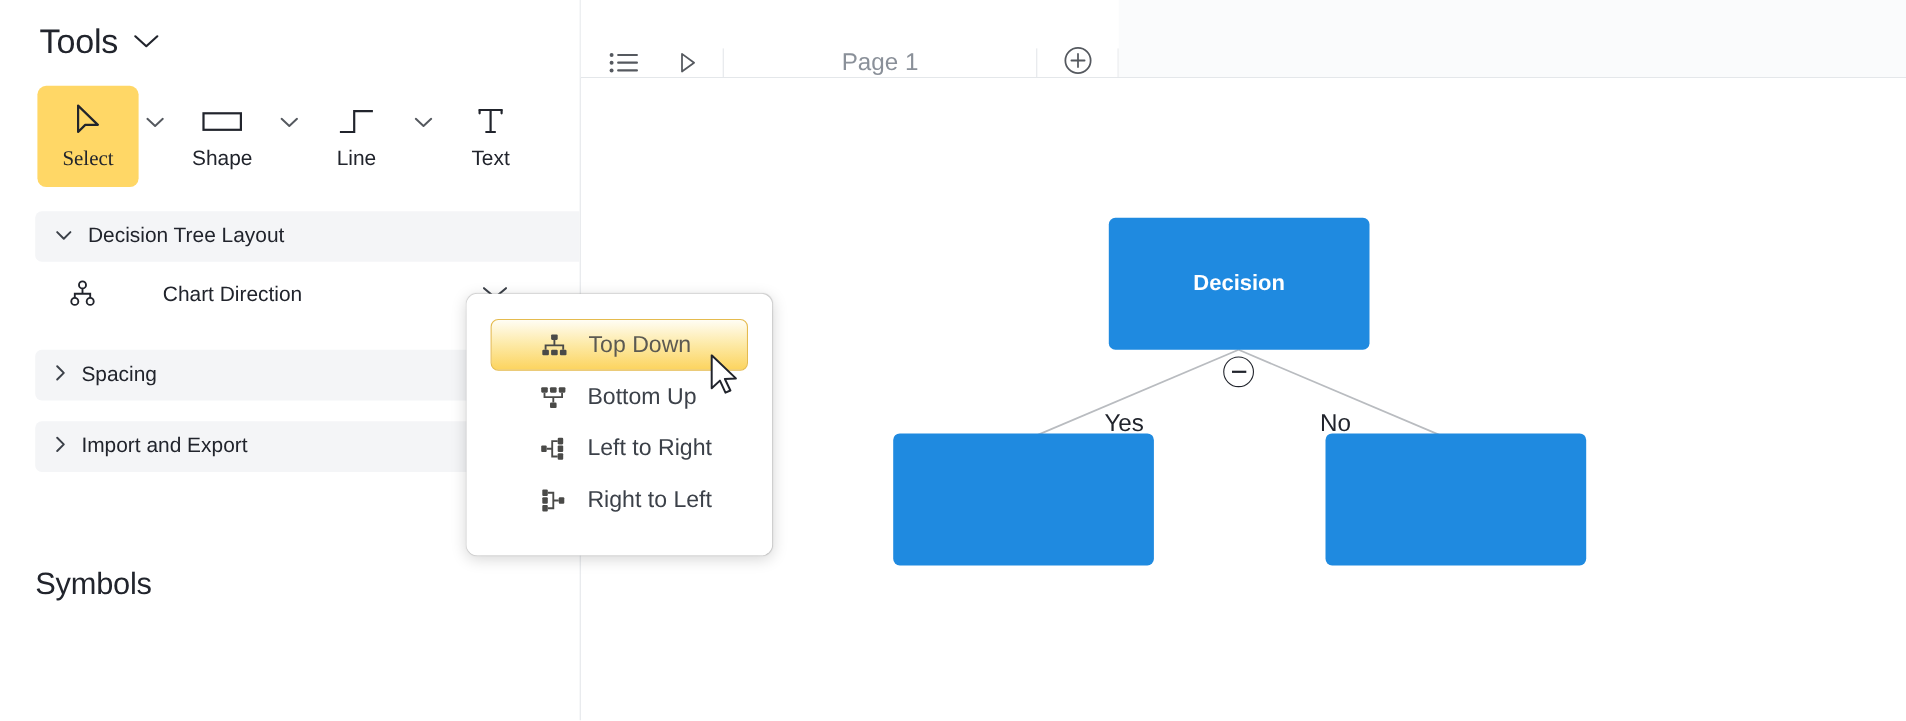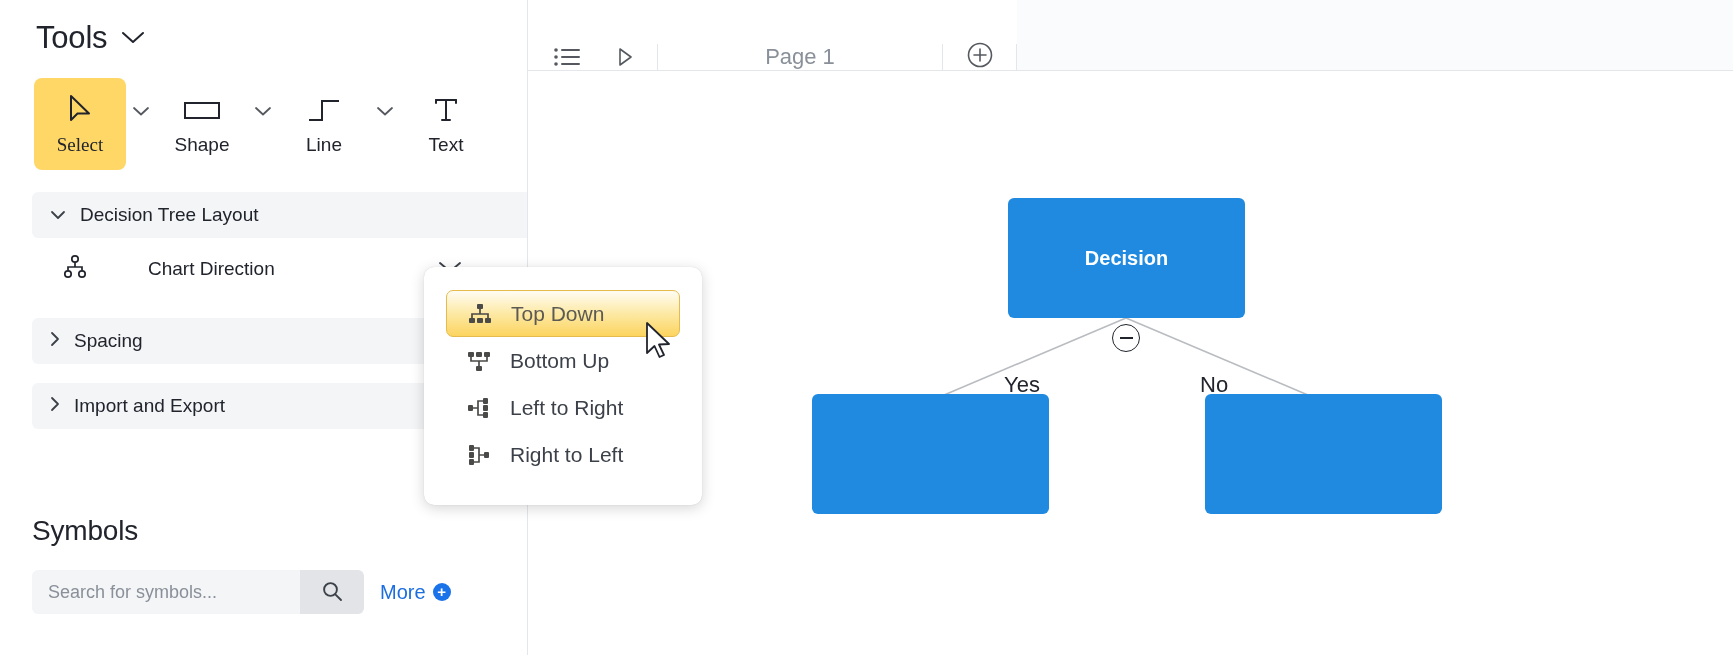--- a/index.html
+++ b/index.html
@@ -107,21 +107,21 @@
 
   
   #menu {
     position: absolute; left: 424px; top: 267px; width: 278px; height: 238px;
     background: #ffffff; border-radius: 10px;
     box-shadow: 0 3px 14px rgba(0,0,0,0.17), 0 0 1px rgba(0,0,0,0.18);
     z-index: 40; padding-top: 23px;
   }
   .menu-item {
     position: relative; height: 47px; margin: 0 22px;
-    display: flex; align-items: center; gap: 18px; padding-left: 20px;
+    display: flex; align-items: center; gap: 18px; padding-left: 44px;
     font-size: 21px; color: #3c4149; cursor: pointer; border-radius: 7px;
   }
   .menu-item.sel {
     background: linear-gradient(180deg,#fffdf4 0%,#fdeaa8 48%,#fcd45f 100%);
     border: 1px solid #e5bb4e; color: #5c5a52; margin: 0 22px;
   }
   .menu-icon { width: 26px; display: flex; align-items: center; justify-content: center; }
 
   
   #cursor { position: absolute; left: 645px; top: 322px; z-index: 60; pointer-events: none; }
@@ -236,35 +236,20 @@
       <span>
         <svg width="10" height="16" viewBox="0 0 10 16">
             <path d="M2 2 L8 8 L2 14" fill="none" stroke="#3c4149" stroke-width="1.8" stroke-linecap="round" stroke-linejoin="round"></path>
           </svg>
       </span>
       <span class="acc-label">Import and Export</span>
     </div>
 
     <div class="symbols-title">Symbols</div>
 
-    <div class="search-wrap">
-      <input class="search-box" type="text" placeholder="Search for symbols..." style="">
-      <button class="search-btn">
-        <span>
-          <svg width="22" height="22" viewBox="0 0 22 22">
-              <circle cx="9.5" cy="9.5" r="6.4" fill="none" stroke="#3c4149" stroke-width="1.9"></circle>
-              <path d="M14.3 14.3 L20 20" stroke="#3c4149" stroke-width="1.9" stroke-linecap="round"></path>
-            </svg>
-        </span>
-      </button>
-      <span class="more-link">
-        <span>More</span>
-        <span class="plus-badge">+</span>
-      </span>
-    </div>
   </div>
 
   <div id="topbar">
     <div class="tb-cell tb-icons">
       <span class="tb-icon">
         <svg width="28" height="22" viewBox="0 0 28 22">
           <circle cx="3" cy="4" r="1.8" fill="#55595f"></circle>
             <circle cx="3" cy="11" r="1.8" fill="#55595f"></circle>
             <circle cx="3" cy="18" r="1.8" fill="#55595f"></circle>
           <path d="M9 4 H26 M9 11 H26 M9 18 H26" stroke="#55595f" stroke-width="2" stroke-linecap="round"></path>

